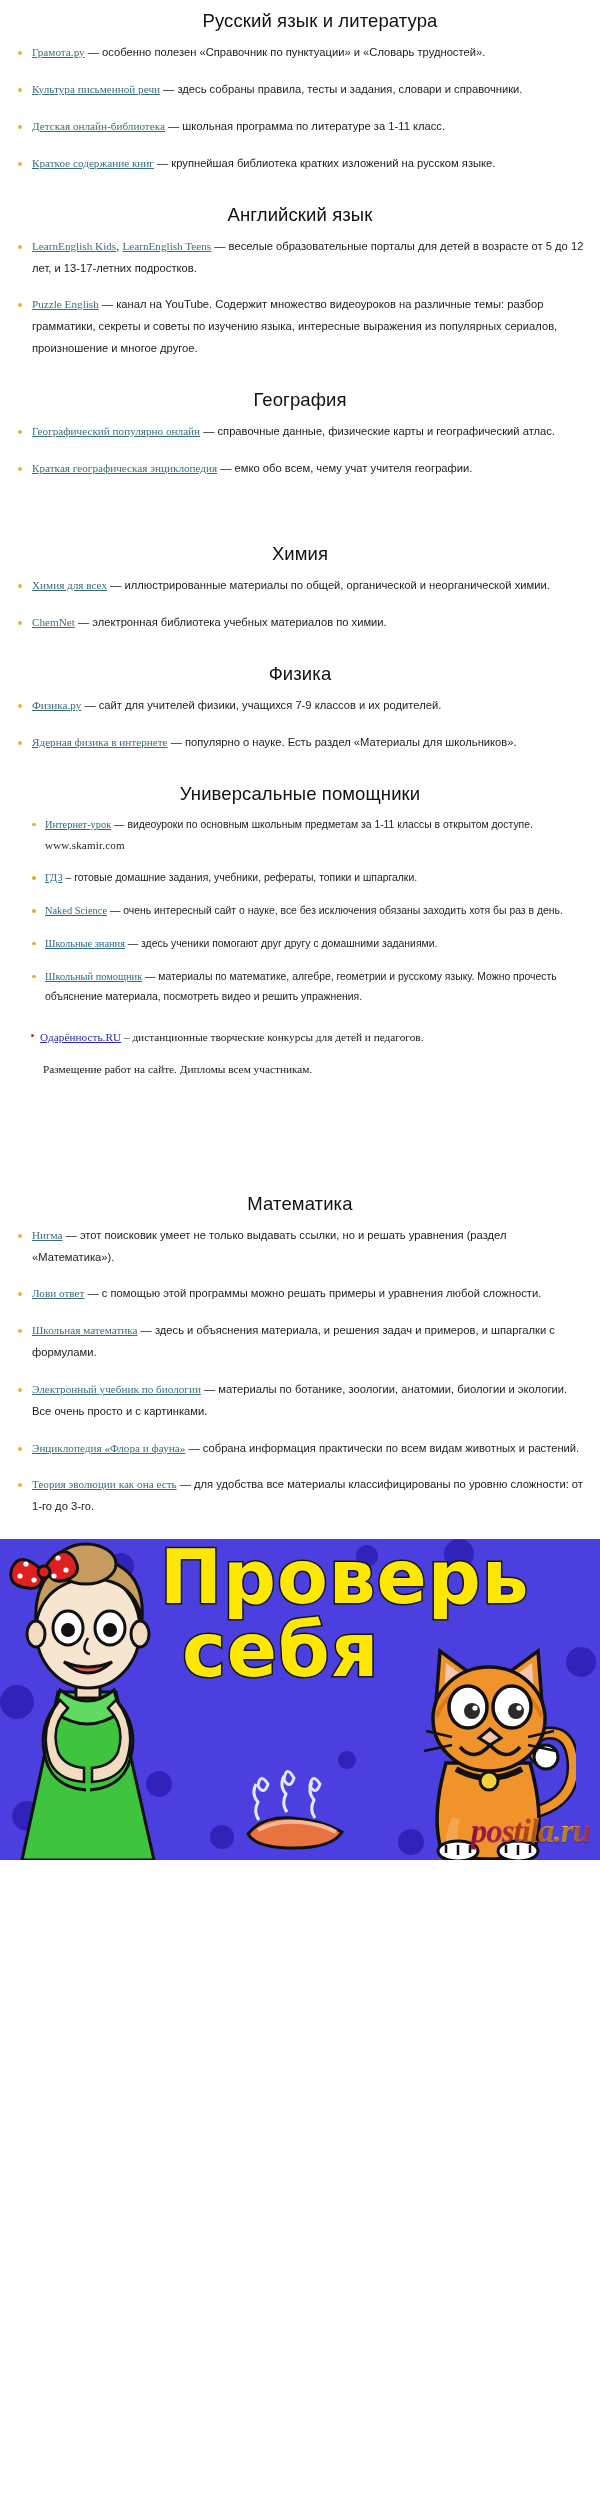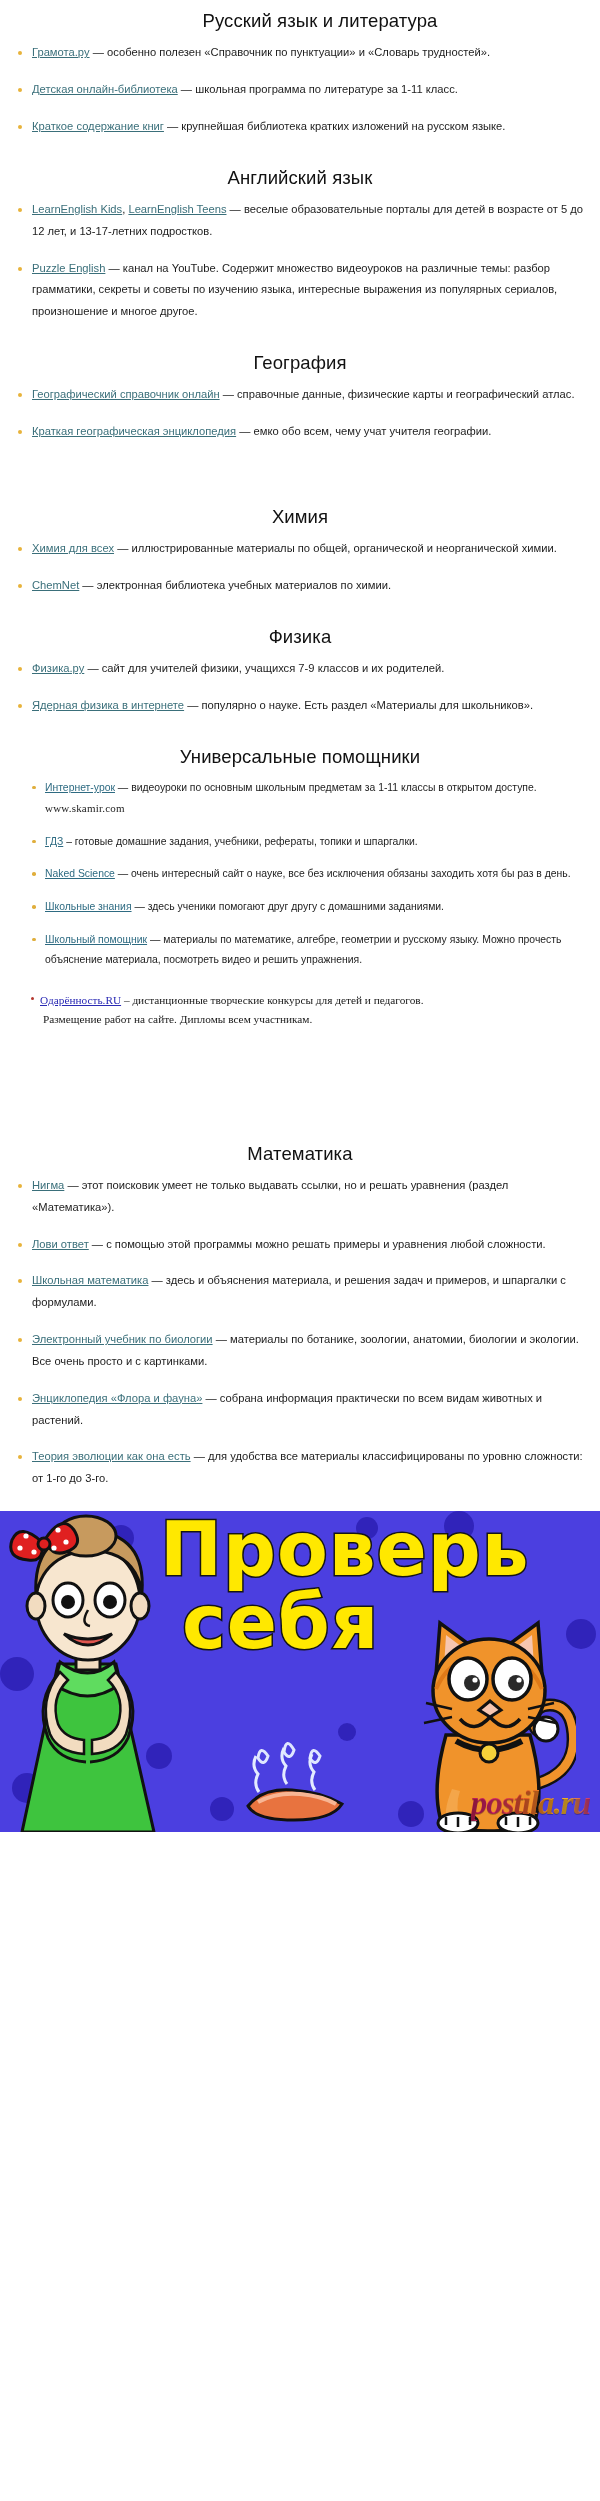--- a/index.html
+++ b/index.html
@@ -59,20 +59,21 @@
     width: 4px; height: 4px;
     border-radius: 50%;
     background: #e8b33a;
   }
   ul.links a,
   ul.links .lnk {
     color: #3a6f7a;
     text-decoration: underline;
     text-underline-offset: 1px;
     cursor: pointer;
+    font-family: Liberation Serif, serif;
   }
   ul.links .sep { color: #1c1c1c; text-decoration: none; }
 
   
   .helpers ul.links { padding-left: 30px; padding-right: 6px; }
   .helpers ul.links > li {
     font-size: 10.4px;
     line-height: 1.9;
     margin-bottom: 13px;
     padding-left: 15px;
@@ -106,21 +107,21 @@
     left: 31px; top: 6px;
     width: 3px; height: 3px;
     background: #b4362d;
     border-radius: 50%;
   }
   .special-item .lnk {
     color: #2a2ab4;
     text-decoration: underline;
     cursor: pointer;
   }
-  .special-item .line2 { display: block; padding-left: 3px; }
+  .special-item .line2 { display: block; padding-left: 3px; margin-top: 13px; }
 
   .spacer-lg { height: 66px; }
   .spacer-md { height: 34px; }
 
   
   .banner {
     position: relative;
     width: 600px;
     height: 321px;
     background: #4b3fe0;
@@ -177,35 +178,36 @@
 </head>
 <body>
 
 <div class="page">
   <div class="doc">
 
   <div class="section">
         <div class="section-title tight">Русский язык и литература</div>
         <ul class="links">
           <li><a class="lnk">Грамота.ру</a><span> — особенно полезен «Справочник по пунктуации» и «Словарь трудностей».</span></li>
+          <li><a class="lnk">Культура письменной речи</a><span> — здесь собраны правила, тесты и задания, словари и справочники.</span></li>
           <li><a class="lnk">Детская онлайн-библиотека</a><span> — школьная программа по литературе за 1-11 класс.</span></li>
           <li><a class="lnk">Краткое содержание книг</a><span> — крупнейшая библиотека кратких изложений на русском языке.</span></li>
         </ul>
       </div>
       <div class="section">
         <div class="section-title">Английский язык</div>
         <ul class="links">
           <li><a class="lnk">LearnEnglish Kids</a><span class="sep">, </span><a class="lnk">LearnEnglish Teens</a><span> — веселые образовательные порталы для детей в возрасте от 5 до 12 лет, и 13-17-летних подростков.</span></li>
           <li><a class="lnk">Puzzle English</a><span> — канал на YouTube. Содержит множество видеоуроков на различные темы: разбор грамматики, секреты и советы по изучению языка, интересные выражения из популярных сериалов, произношение и многое другое.</span></li>
         </ul>
       </div>
       <div class="section">
         <div class="section-title">География</div>
         <ul class="links">
-          <li><a class="lnk">Географический справочник онлайн</a><span> — справочные данные, физические карты и географический атлас.</span></li>
+          <li><a class="lnk">Географический популярно онлайн</a><span> — справочные данные, физические карты и географический атлас.</span></li>
           <li><a class="lnk">Краткая географическая энциклопедия</a><span> — емко обо всем, чему учат учителя географии.</span></li>
         </ul>
       </div>
       <div class="spacer-md"></div>
       <div class="section">
         <div class="section-title">Химия</div>
         <ul class="links">
           <li><a class="lnk">Химия для всех</a><span> — иллюстрированные материалы по общей, органической и неорганической химии.</span></li>
           <li><a class="lnk">ChemNet</a><span> — электронная библиотека учебных материалов по химии.</span></li>
         </ul>

